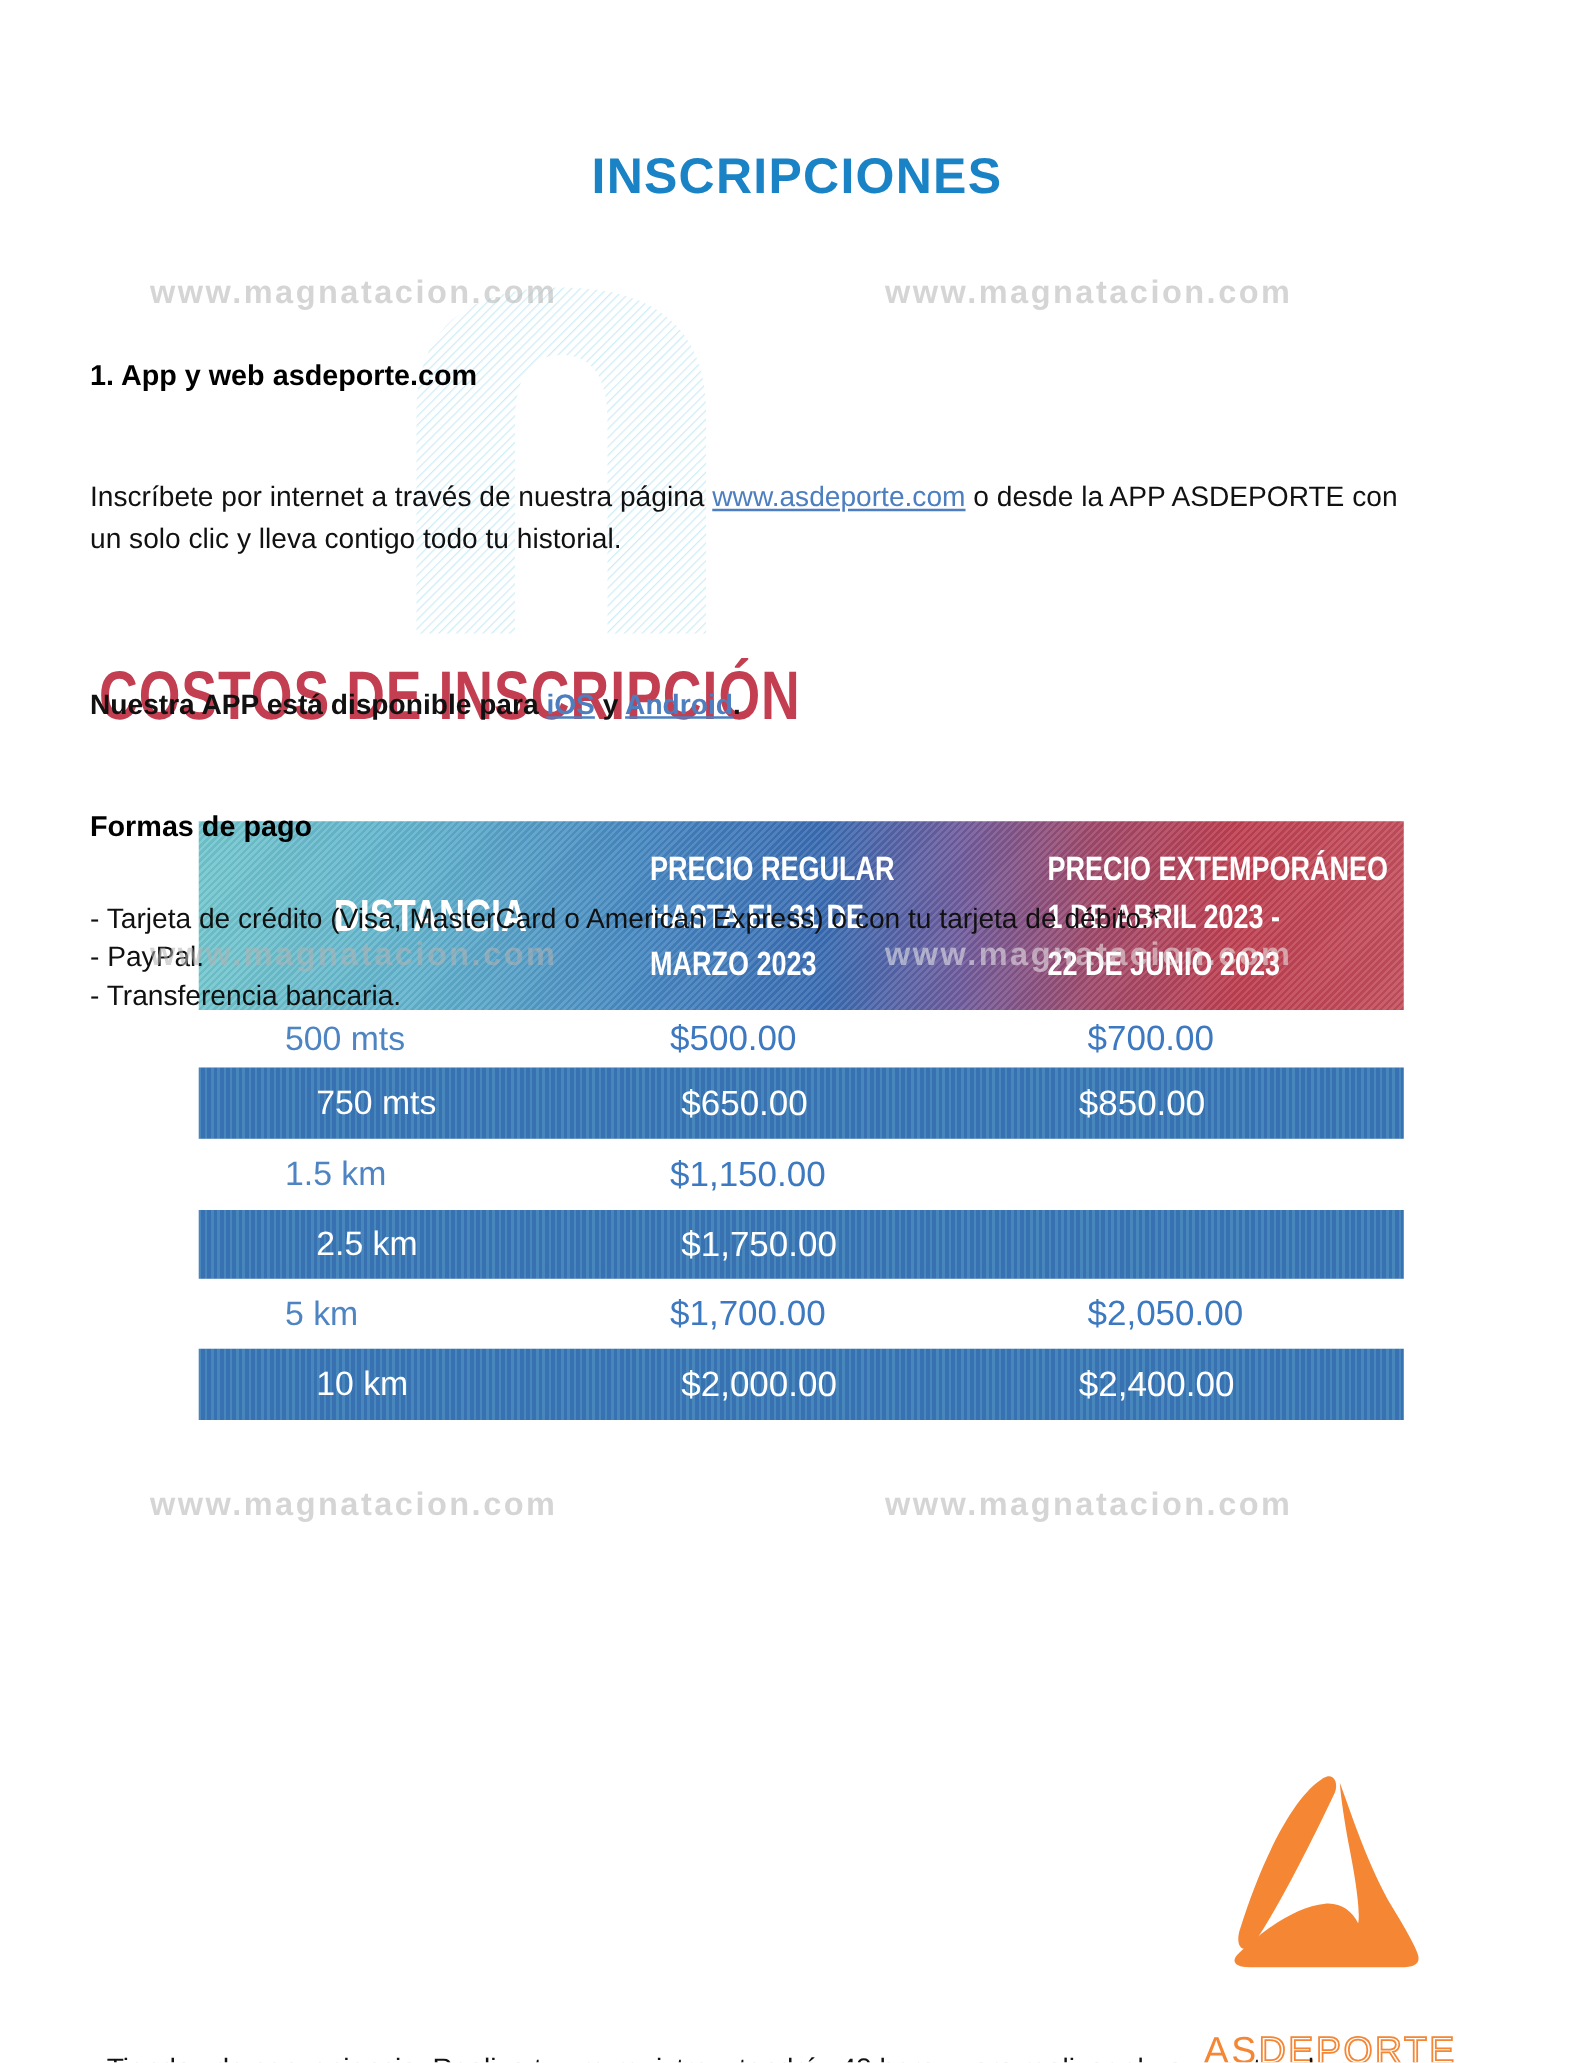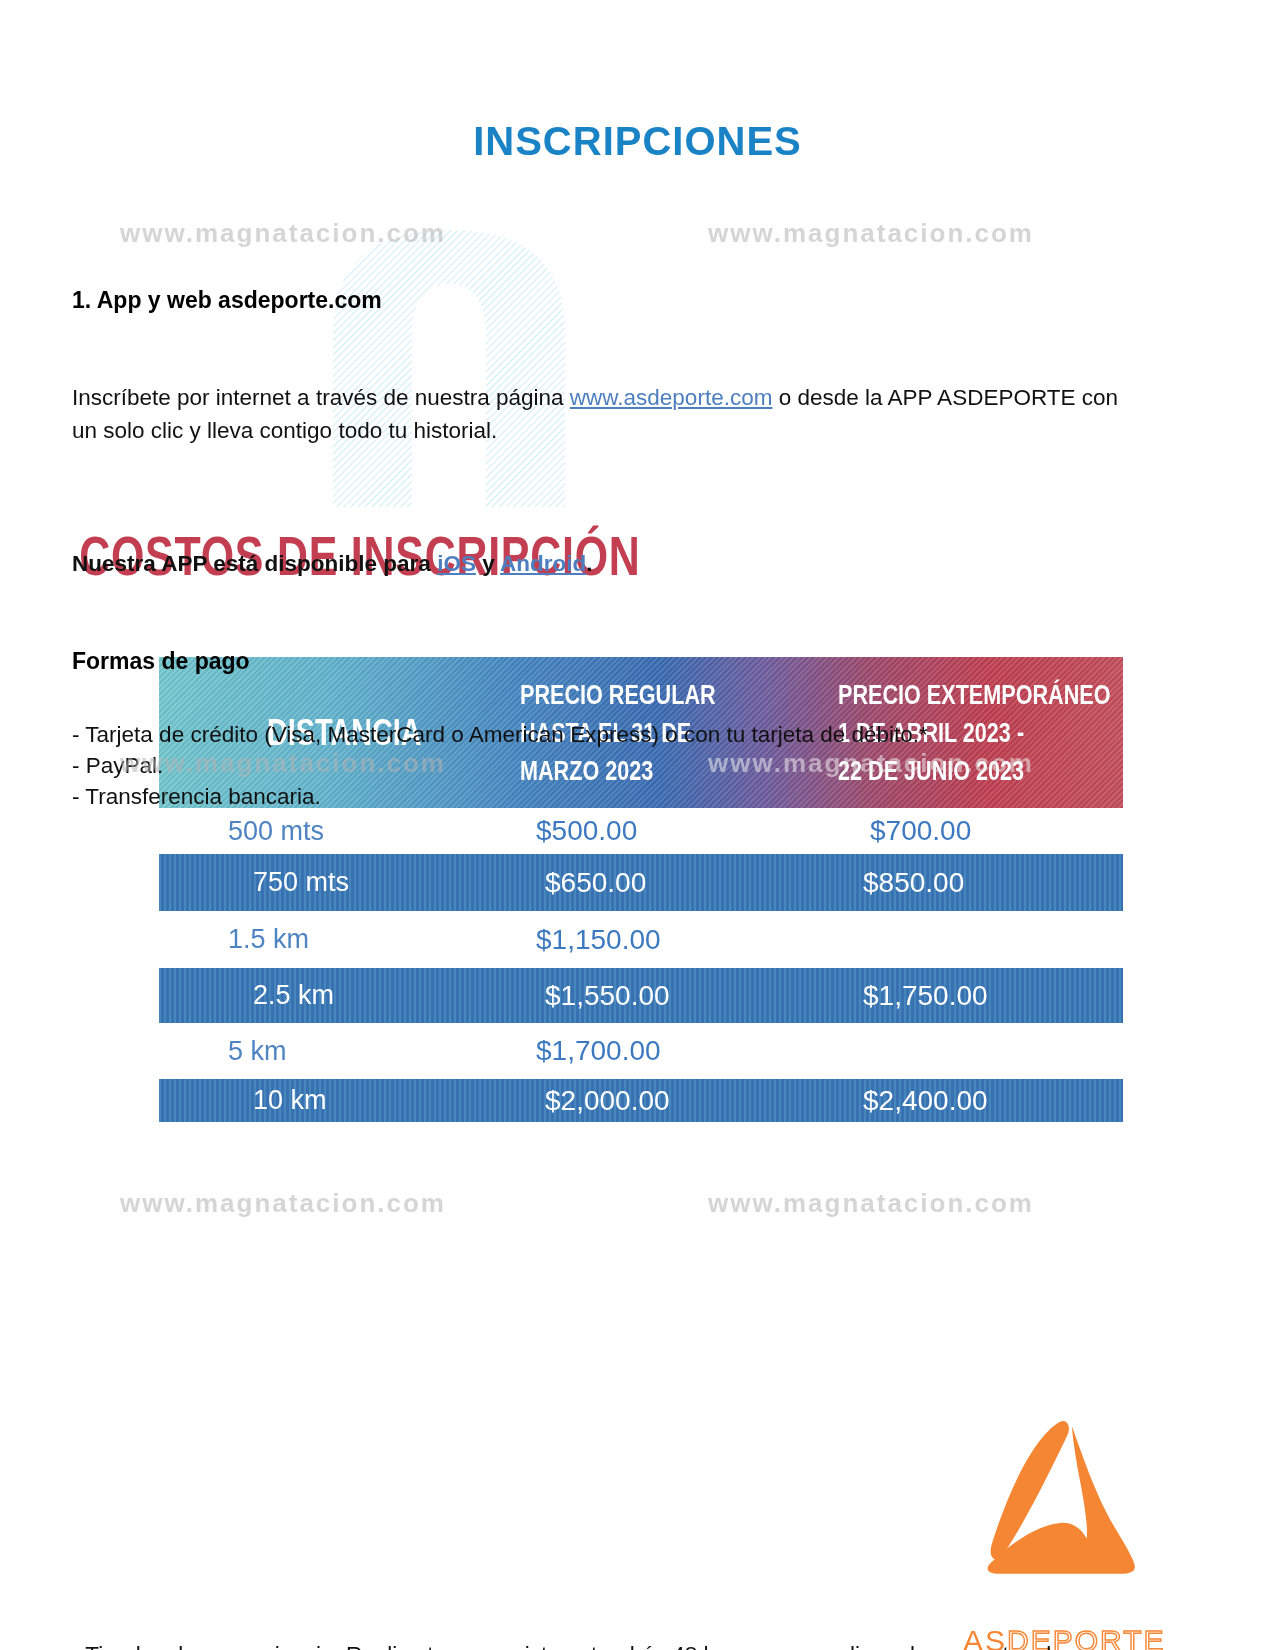--- a/index.html
+++ b/index.html
@@ -242,30 +242,30 @@
       <div class="cell-price">$850.00</div>
     </div>
 
     <div class="tbl-row row-white" style="height:57px;">
       <div class="cell-distance">1.5 km</div>
       <div class="cell-price">$1,150.00</div>
     </div>
 
     <div class="tbl-row row-blue" style="height:55px;">
       <div class="cell-distance">2.5 km</div>
-      <div class="cell-price">$1,550.00</div>
       <div class="cell-price">$1,750.00</div>
     </div>
 
     <div class="tbl-row row-white" style="height:56px;">
       <div class="cell-distance">5 km</div>
       <div class="cell-price">$1,700.00</div>
-    </div>
-
-    <div class="tbl-row row-blue" style="height:43px;">
+      <div class="cell-price">$2,050.00</div>
+    </div>
+
+    <div class="tbl-row row-blue" style="height:57px;">
       <div class="cell-distance">10 km</div>
       <div class="cell-price">$2,000.00</div>
       <div class="cell-price">$2,400.00</div>
     </div>
 
   </div>
 
   <p class="footer-note layer-text">- Tiendas de conveniencia. Realiza tu pre-registro y tendrás 48 horas para realizar el pago antes de que se cancele.</p>
 
   <div class="logo-triangle">

